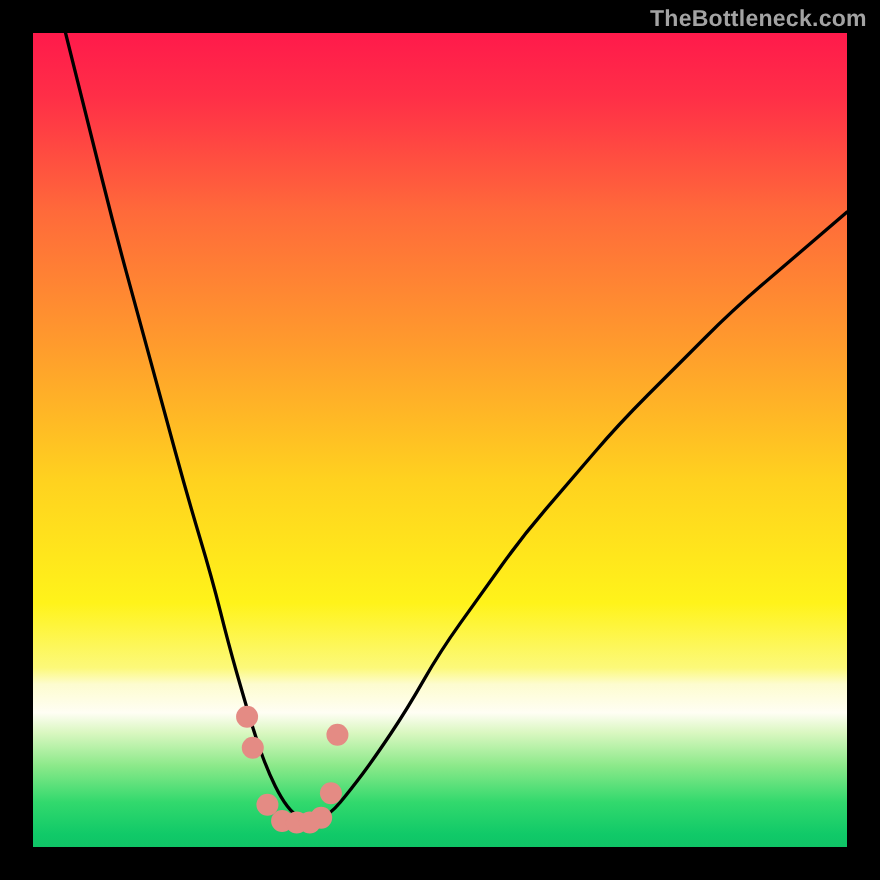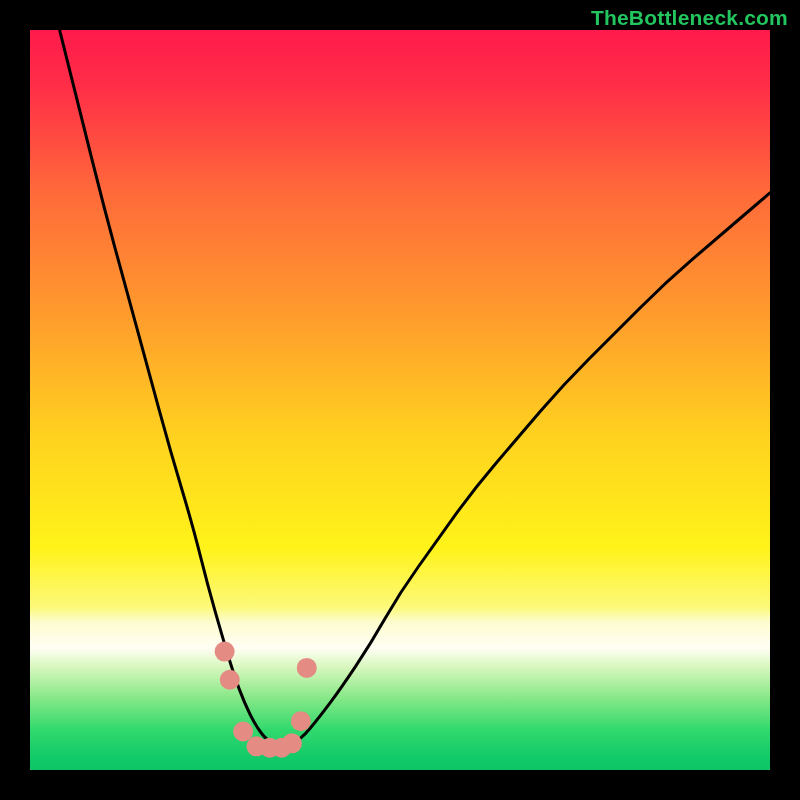--- a/index.html
+++ b/index.html
@@ -21,21 +21,21 @@
     left: 30px;
     top: 30px;
     width: 740px;
     height: 740px;
     overflow: hidden;
   }
   .watermark {
     position: absolute;
     top: 6px;
     right: 12px;
-    color: #22c55e;
+    color: #a3a3a3;
     font-size: 21px;
     font-weight: 600;
     letter-spacing: 0.2px;
     user-select: none;
   }
   svg { display: block; }
 </style>
 </head>
 <body>
 

